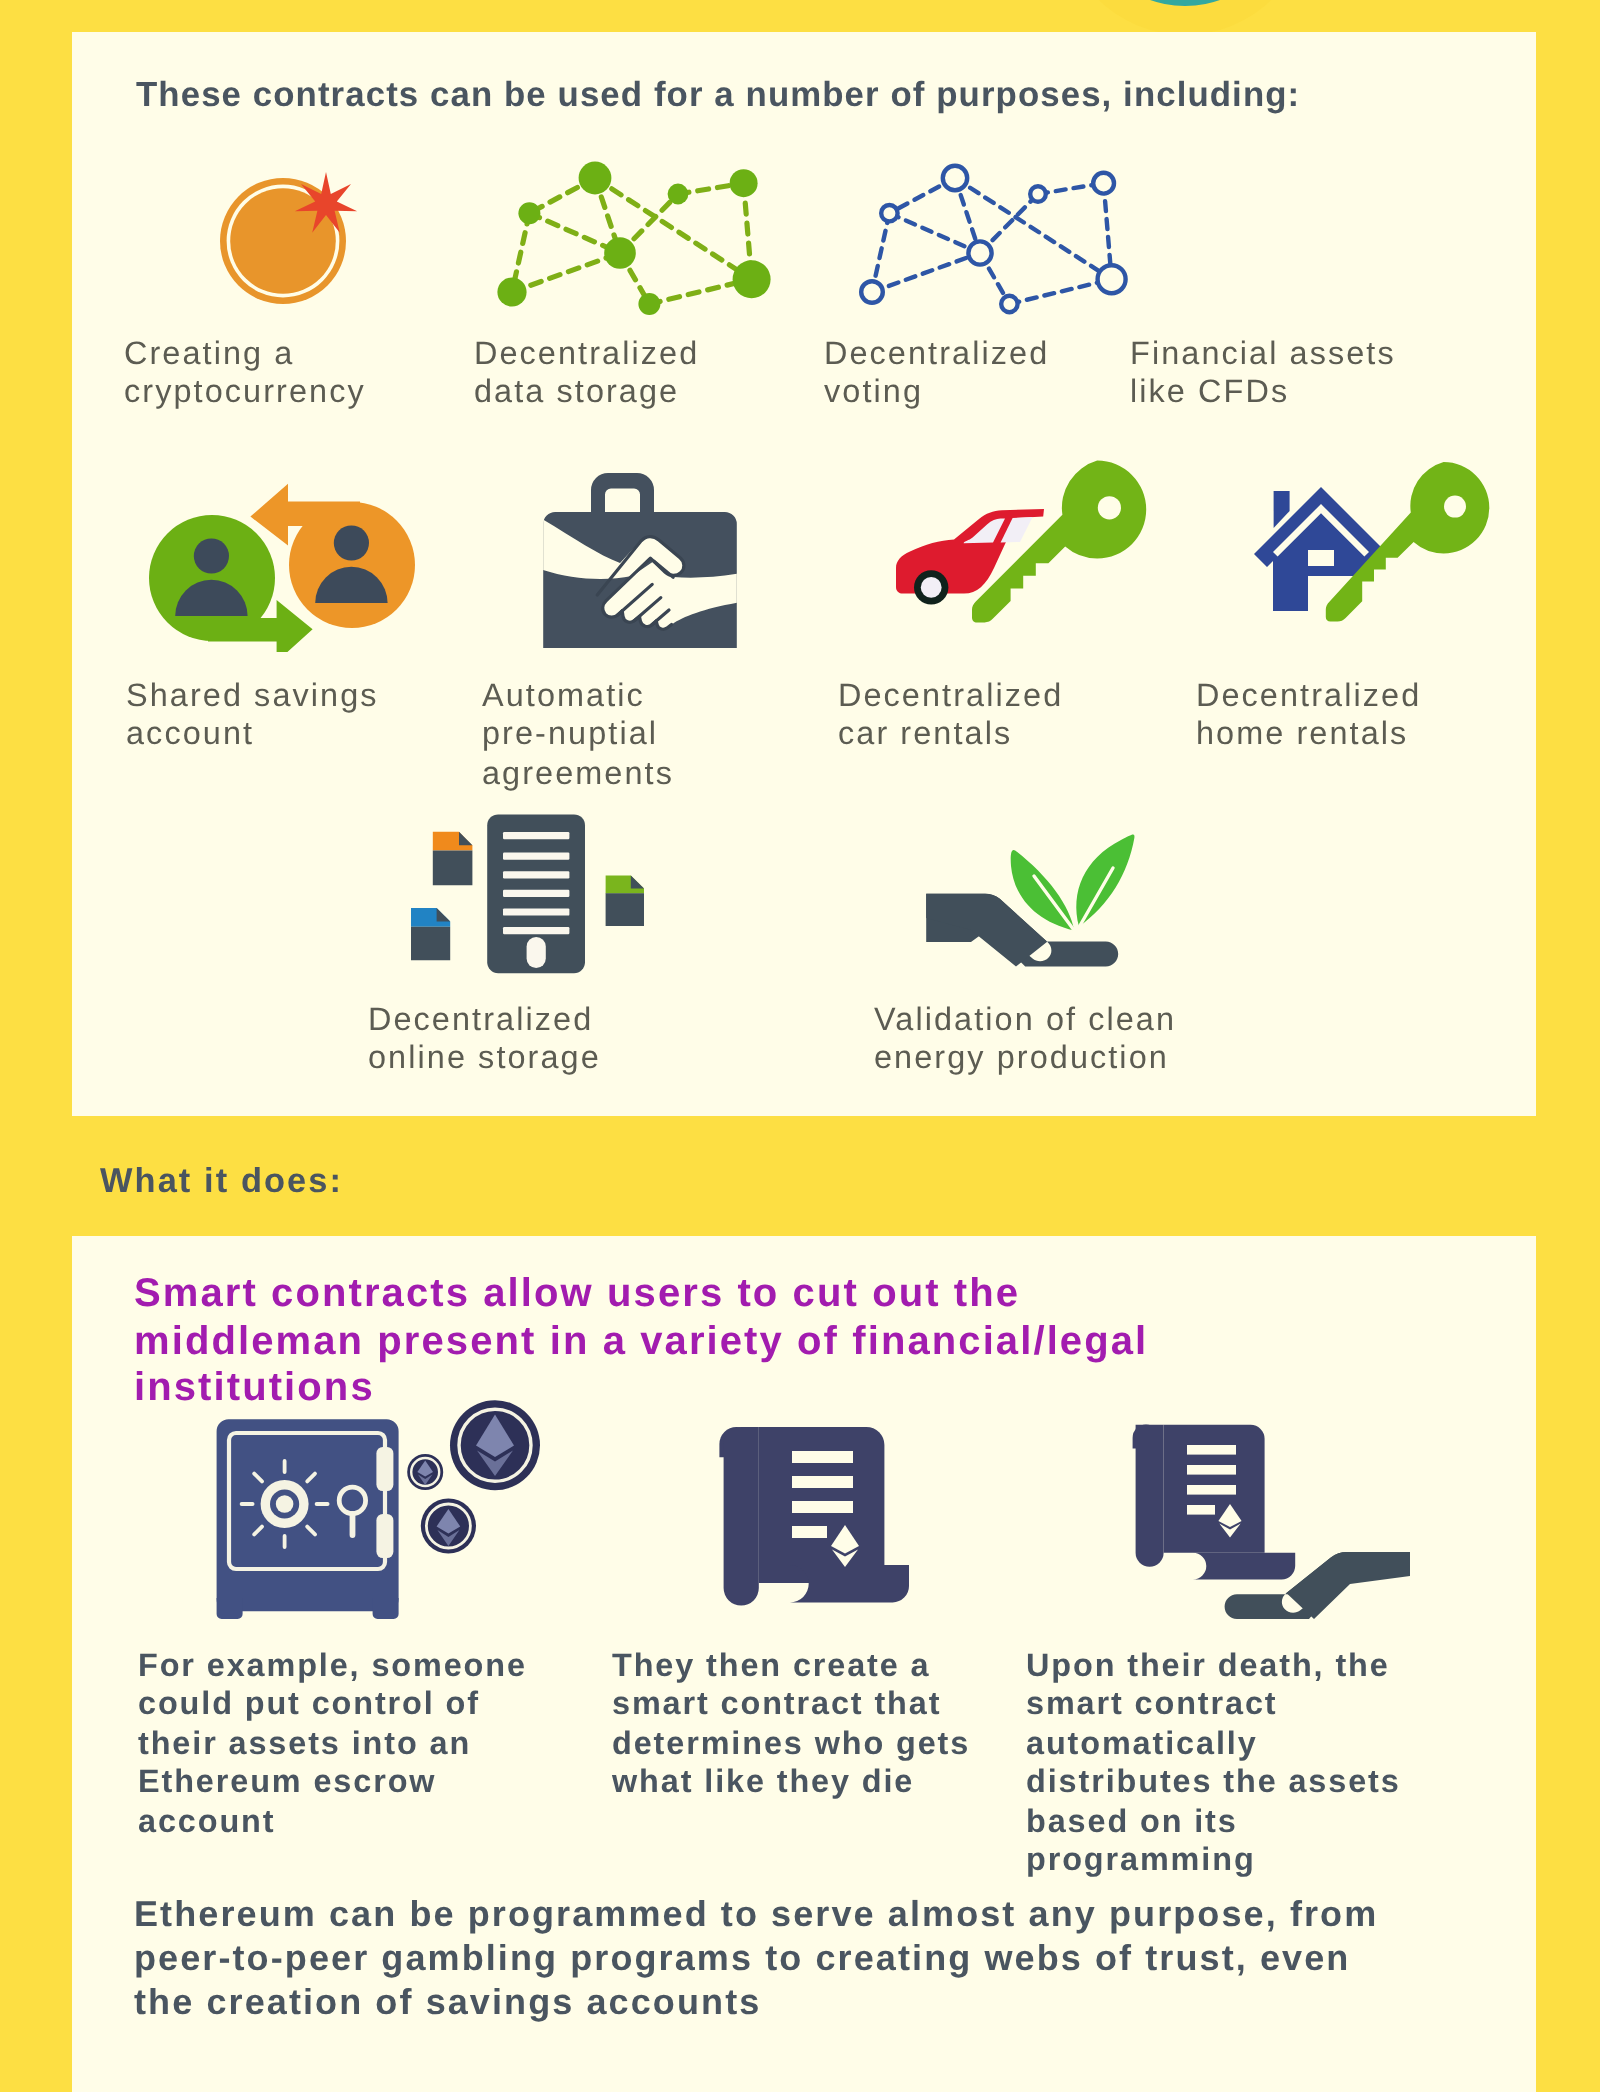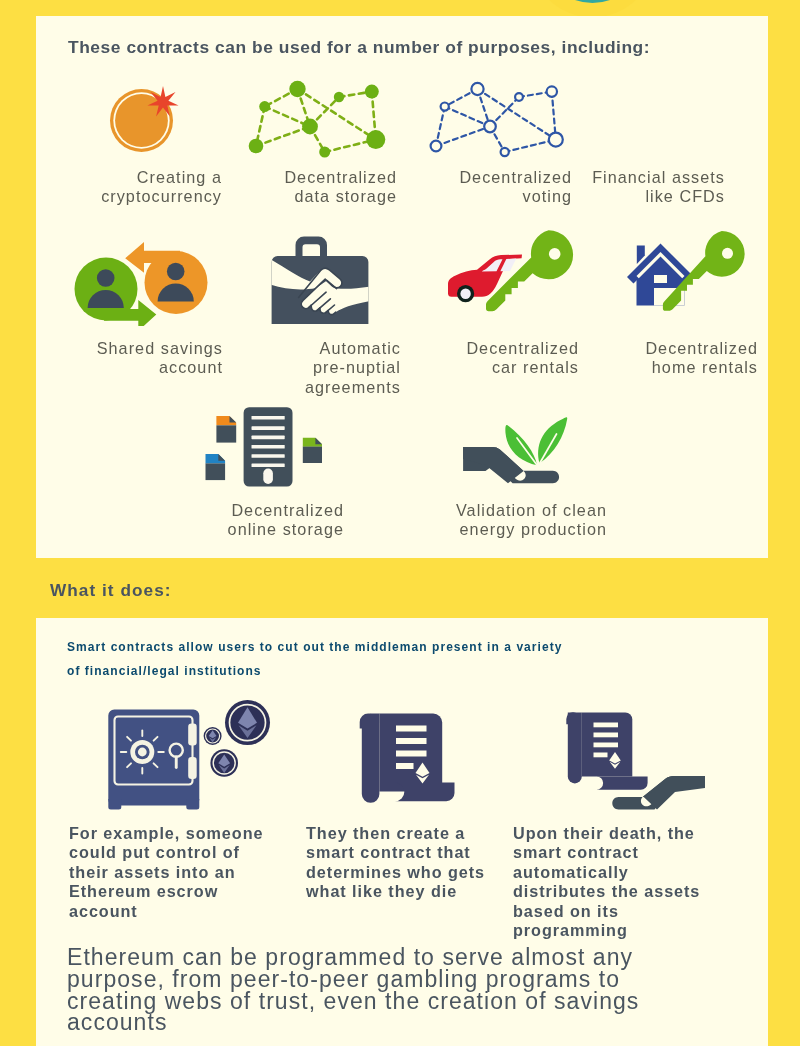--- a/index.html
+++ b/index.html
@@ -21,36 +21,36 @@
   .h-main {
     position:absolute; left:68px; top:37px;
     font-size:17.4px; font-weight:bold; color:#4A5560;
     letter-spacing:0.55px;
     text-align:center;
   }
   .what-label {
     position:absolute; left:50px; top:580px;
     font-size:17.2px; font-weight:bold; color:#4A5560; letter-spacing:1.05px;text-align:right;
   }
-  .grid-item { position:absolute; text-align:right; }
+  .grid-item { position:absolute; text-align:left; }
   .gi-label {
     font-size:16.2px; color:#5C5C52; line-height:19.3px; letter-spacing:1.05px;
     white-space:pre-line;
   }
   .gi-icon { position:absolute; }
 
   .h-sub {
     position:absolute; left:67px; top:636px; width:510px;
-    font-size:12px; font-weight:bold; color:#0c4a6e; line-height:23.7px; letter-spacing:1.05px;
+    font-size:20px; font-weight:bold; color:#a21caf; line-height:23.7px; letter-spacing:1.05px;
   }
   .step { position:absolute;font-weight:bold; }
   .step-text { font-size:16.2px; color:#4A5560; line-height:19.4px; letter-spacing:0.95px; }
   .footer-text {
     position:absolute; left:67px; top:947px; width:625px;
-    font-size:23px; font-weight:normal; color:#4A5560; line-height:21.8px; letter-spacing:1.05px;
+    font-size:18px; font-weight:bold; color:#4A5560; line-height:21.8px; letter-spacing:1.05px;
   }
 </style>
 </head>
 <body>
 
 <svg class="topdeco" viewBox="0 0 800 70">
   <circle cx="592.5" cy="-44.5" r="62" fill="#FCDC3E"></circle>
   <circle cx="592.5" cy="-49.5" r="52.5" fill="#32A8A0"></circle>
 </svg>
 

